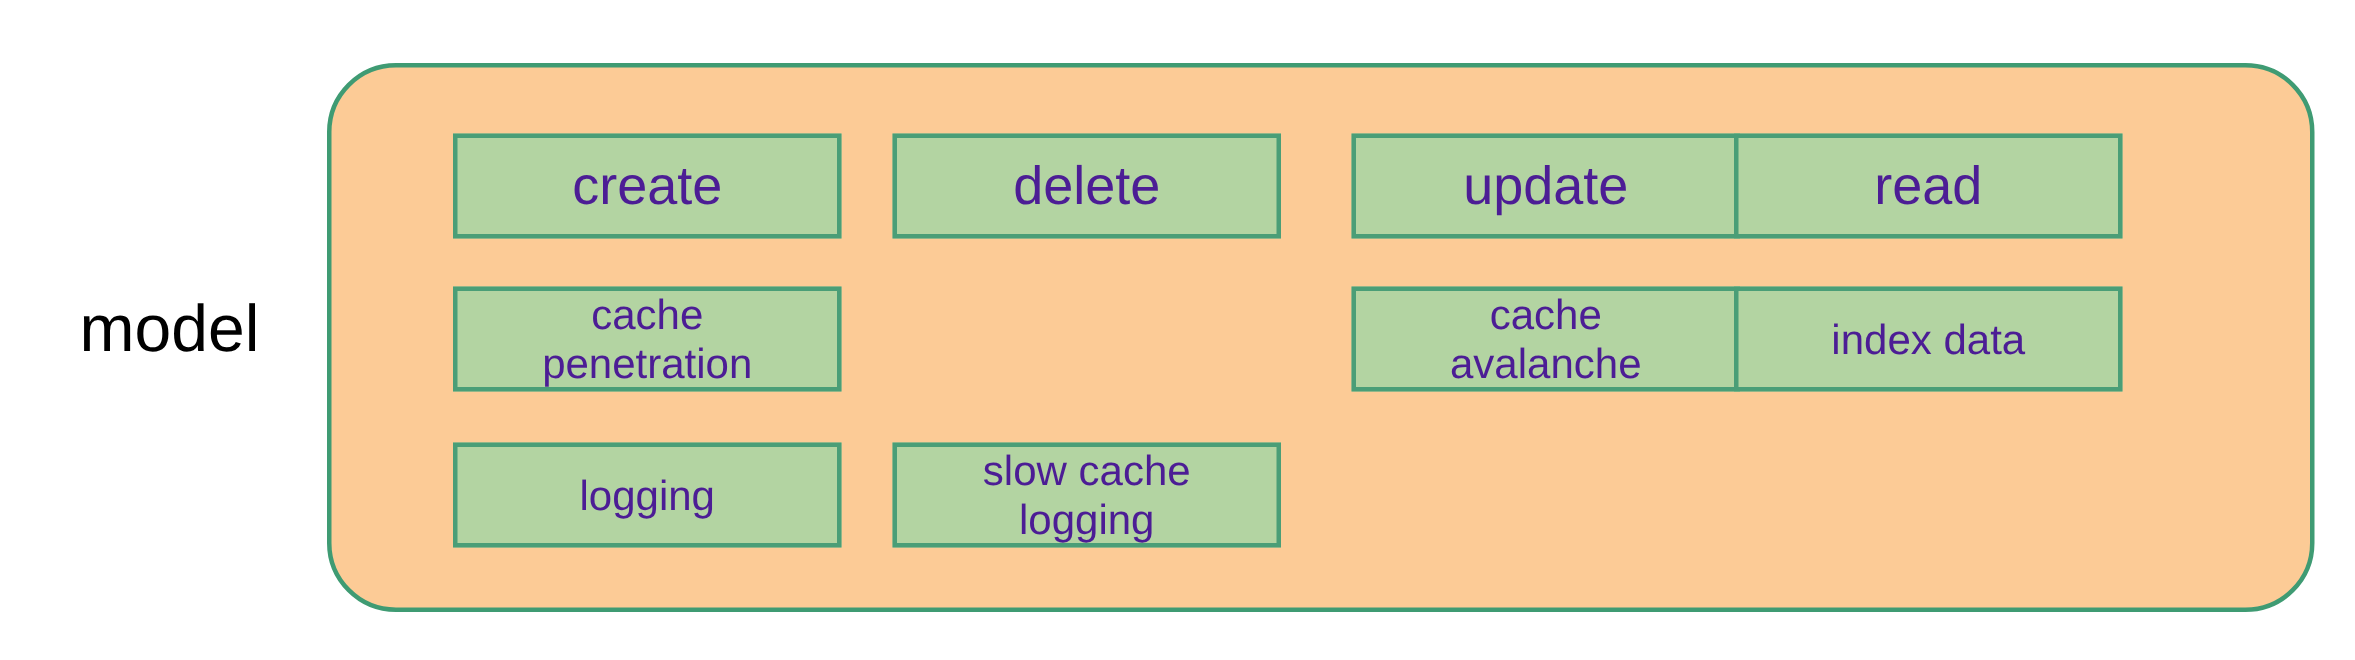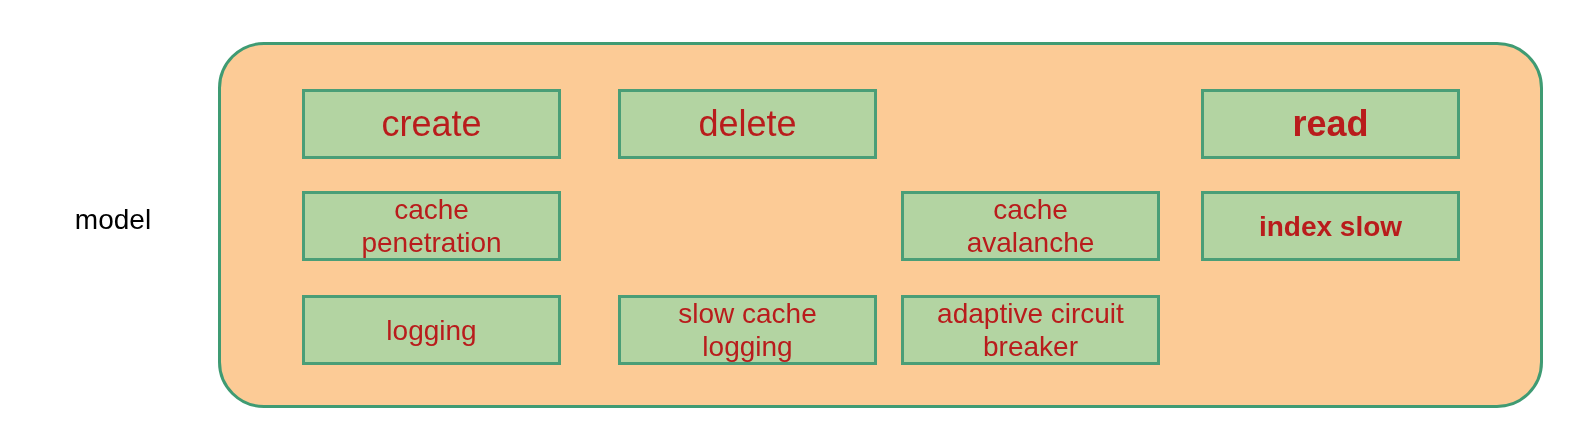--- a/index.html
+++ b/index.html
@@ -23,21 +23,21 @@
     height: 440px;
   }
 
   
   #group-label {
     position: absolute;
     left: 18px;
     top: 196px;
     width: 190px;
     text-align: center;
-    font-size: 28px;
+    font-size: 44px;
     line-height: 48px;
     color: #000000;
     white-space: nowrap;
   }
 
   
   #group-container {
     position: absolute;
     left: 218px;
     top: 42px;
@@ -73,27 +73,27 @@
     top: 0;
     width: 259px;
     height: 70px;
     box-sizing: border-box;
     background: #b3d4a2;
     border: 3px solid #4a9e77;
     display: flex;
     align-items: center;
     justify-content: center;
     text-align: center;
-    color: #b91c1c;
+    color: #4c1d95;
     padding: 0 6px;
   }
   .node-box.col-0 { left: 0px; }
-  .node-box.col-1 { left: 316px; }
+  .node-box.col-1 { left: 293px; }
   .node-box.col-2 { left: 599px; }
-  .node-box.col-3 { left: 899px; font-weight: bold; }
+  .node-box.col-3 { left: 854px; }
 
   .node-label {
     display: block;
     width: 100%;
     white-space: pre-line;
   }
 
   
   .node-row.row-0 .node-label {
     font-size: 36px;
@@ -122,48 +122,47 @@
 
     <div id="node-grid">
 
       <div class="node-row row-0">
         <div class="node-box col-0">
           <span class="node-label">create</span>
         </div>
         <div class="node-box col-1">
           <span class="node-label">delete</span>
         </div>
+        <div class="node-box col-2">
+          <span class="node-label">update</span>
+        </div>
         <div class="node-box col-3">
           <span class="node-label">read</span>
         </div>
       </div>
 
       <div class="node-row row-1">
         <div class="node-box col-0">
           <span class="node-label">cache
 penetration</span>
         </div>
         <div class="node-box col-2">
           <span class="node-label">cache
 avalanche</span>
         </div>
         <div class="node-box col-3">
-          <span class="node-label single-line">index slow</span>
+          <span class="node-label single-line">index data</span>
         </div>
       </div>
 
       <div class="node-row row-2">
         <div class="node-box col-0">
           <span class="node-label single-line">logging</span>
         </div>
         <div class="node-box col-1">
           <span class="node-label">slow cache
 logging</span>
         </div>
-        <div class="node-box col-2">
-          <span class="node-label">adaptive circuit
-breaker</span>
-        </div>
       </div>
 
     </div>
   </div>
 </div>
 
 </body></html>

